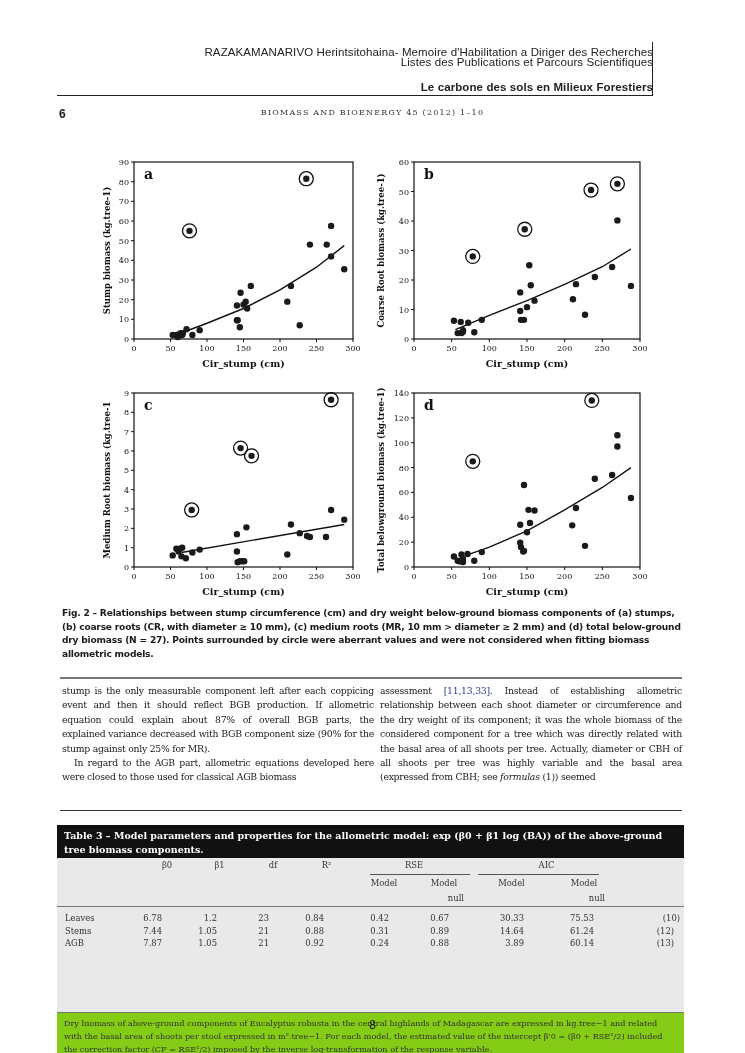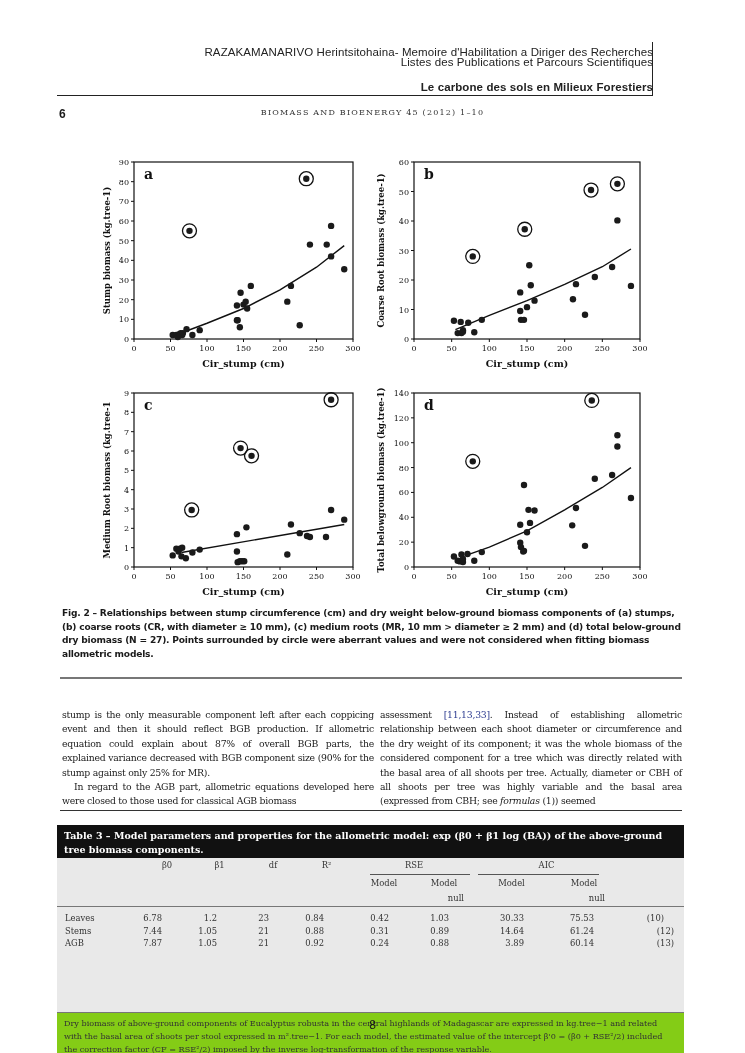--- a/index.html
+++ b/index.html
@@ -8,21 +8,21 @@
   .hdr1 { top:46px; }
   .hdr2 { top:56px; }
   .hdr3 { top:81px; font-weight:bold; }
   .hdr-line { position:absolute; left:57px; width:595px; top:95px; border-top:1.3px solid #222; }
   .hdr-vline { position:absolute; left:652px; top:42px; height:54px; border-left:1px solid #222; }
   .pagenum { position:absolute; left:59px; top:107px; font-family:"Liberation Sans", sans-serif; font-weight:bold; font-size:12px; }
   .journal { position:absolute; left:0; width:745px; top:108px; text-align:center; font-family:"DejaVu Serif", serif; font-size:8px; letter-spacing:1.2px; text-transform:uppercase; color:#333; }
   .chart { position:absolute; }
   .caption { position:absolute; left:62px; top:607px; width:620px; font-family:"DejaVu Sans", sans-serif; font-size:9.1px; font-weight:bold; line-height:13.6px; color:#1a1a1a; letter-spacing:-0.2px; }
   .rule { position:absolute; left:60px; width:622px; border-top:2px solid #777; }
-  .col { position:absolute; top:708px; width:312px; font-family:"DejaVu Serif", serif; font-size:9.3px; line-height:14.4px; text-align:justify; color:#1a1a1a; letter-spacing:-0.25px; }
+  .col { position:absolute; top:684px; width:312px; font-family:"DejaVu Serif", serif; font-size:9.3px; line-height:14.4px; text-align:justify; color:#1a1a1a; letter-spacing:-0.25px; }
   .col.left { left:62px; }
   .col.right { left:380px; width:302px; }
   .col p { margin:0; }
   .col p.indent { text-indent:12px; }
   .ref { color:#2b3a8f; }
   .tbl-title { position:absolute; left:57px; top:825px; width:613px; padding:4px 7px; background:#111; color:#fff; font-family:"DejaVu Serif", serif; font-weight:bold; font-size:9.5px; line-height:14px; }
   .tbl-body { position:absolute; left:57px; top:858px; width:627px; height:157px; background:#e9e9e9; }
   .tbl-body table { border-collapse:collapse; width:100%; font-family:"DejaVu Serif", serif; font-size:8.4px; color:#333; }
   .tbl-body td, .tbl-body th { padding:0; font-weight:normal; }
   .th-row td { height:14px; text-align:center; }
@@ -394,24 +394,24 @@
         </tr>
     </tbody>
       <tbody id="tbl-rows">
         <tr class="data-row">
           <td class="name">Leaves</td>
           <td style="padding-right: 30px;">6.78</td>
           <td style="padding-right: 30px;">1.2</td>
           <td style="padding-right: 30px;">23</td>
           <td style="padding-right: 30px;">0.84</td>
           <td style="padding-right: 25px;">0.42</td>
-          <td style="padding-right: 25px;">1.03</td>
+          <td style="padding-right: 25px;">0.67</td>
           <td style="padding-right: 25px;">30.33</td>
           <td style="padding-right: 25px;">75.53</td>
-          <td style="padding-right: 20px;">(10)</td>
+          <td style="padding-right: 4px;">(10)</td>
         </tr>
         <tr class="data-row">
           <td class="name">Stems</td>
           <td style="padding-right: 30px;">7.44</td>
           <td style="padding-right: 30px;">1.05</td>
           <td style="padding-right: 30px;">21</td>
           <td style="padding-right: 30px;">0.88</td>
           <td style="padding-right: 25px;">0.31</td>
           <td style="padding-right: 25px;">0.89</td>
           <td style="padding-right: 25px;">14.64</td>

